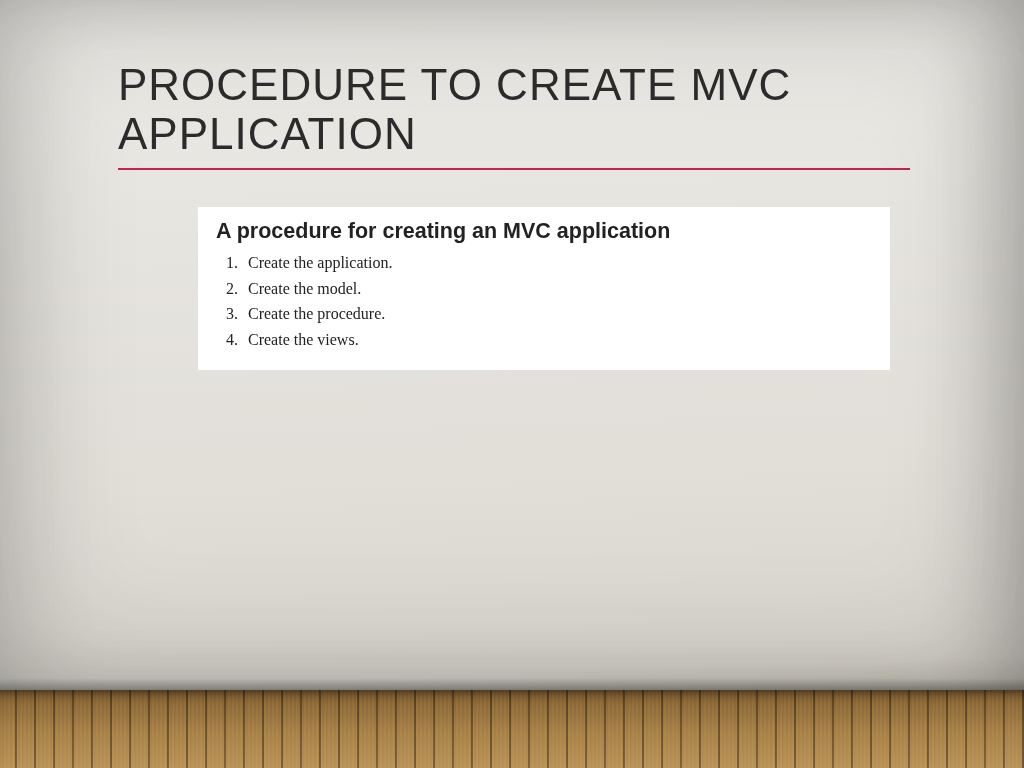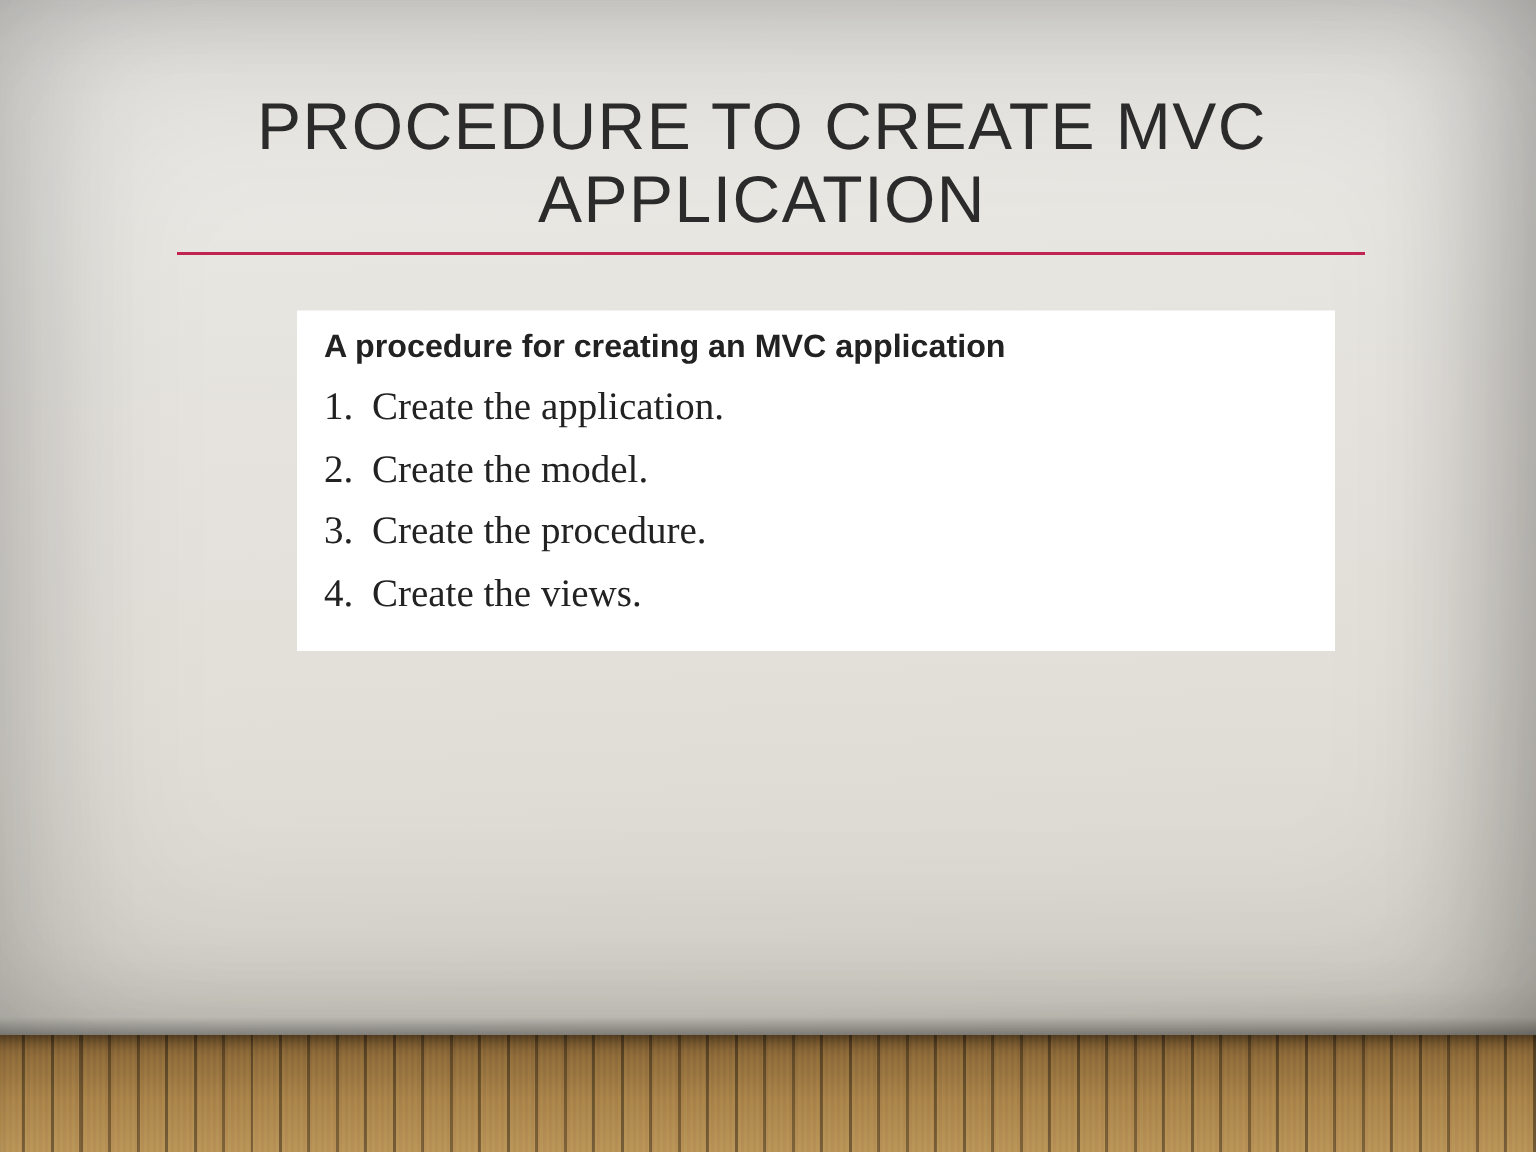--- a/index.html
+++ b/index.html
@@ -69,21 +69,20 @@
     left: 118px;
     top: 60px;
     width: 780px;
     font-family: "Gill Sans", "Gill Sans MT", "Segoe UI", "Helvetica Neue", Arial, sans-serif;
     font-size: 44px;
     line-height: 1.12;
     letter-spacing: 1px;
     color: #2b2b2b;
     text-transform: uppercase;
     font-weight: 400;
-    text-align: center;
   }
   .title-rule {
     position: absolute;
     left: 118px;
     top: 168px;
     width: 792px;
     height: 0;
     border-top: 2px solid #c22451;
   }
 
@@ -100,21 +99,21 @@
     font-family: Arial, Helvetica, sans-serif;
     font-weight: 700;
     font-size: 21.5px;
     color: #222;
     margin-bottom: 6px;
   }
   .steps {
     list-style: decimal;
     padding-left: 26px;
     font-family: "Times New Roman", Times, serif;
-    font-size: 26px;
+    font-size: 16px;
     color: #222;
   }
   .steps li {
     line-height: 1.6;
     padding-left: 6px;
   }
 </style>
 </head>
 <body>
 

